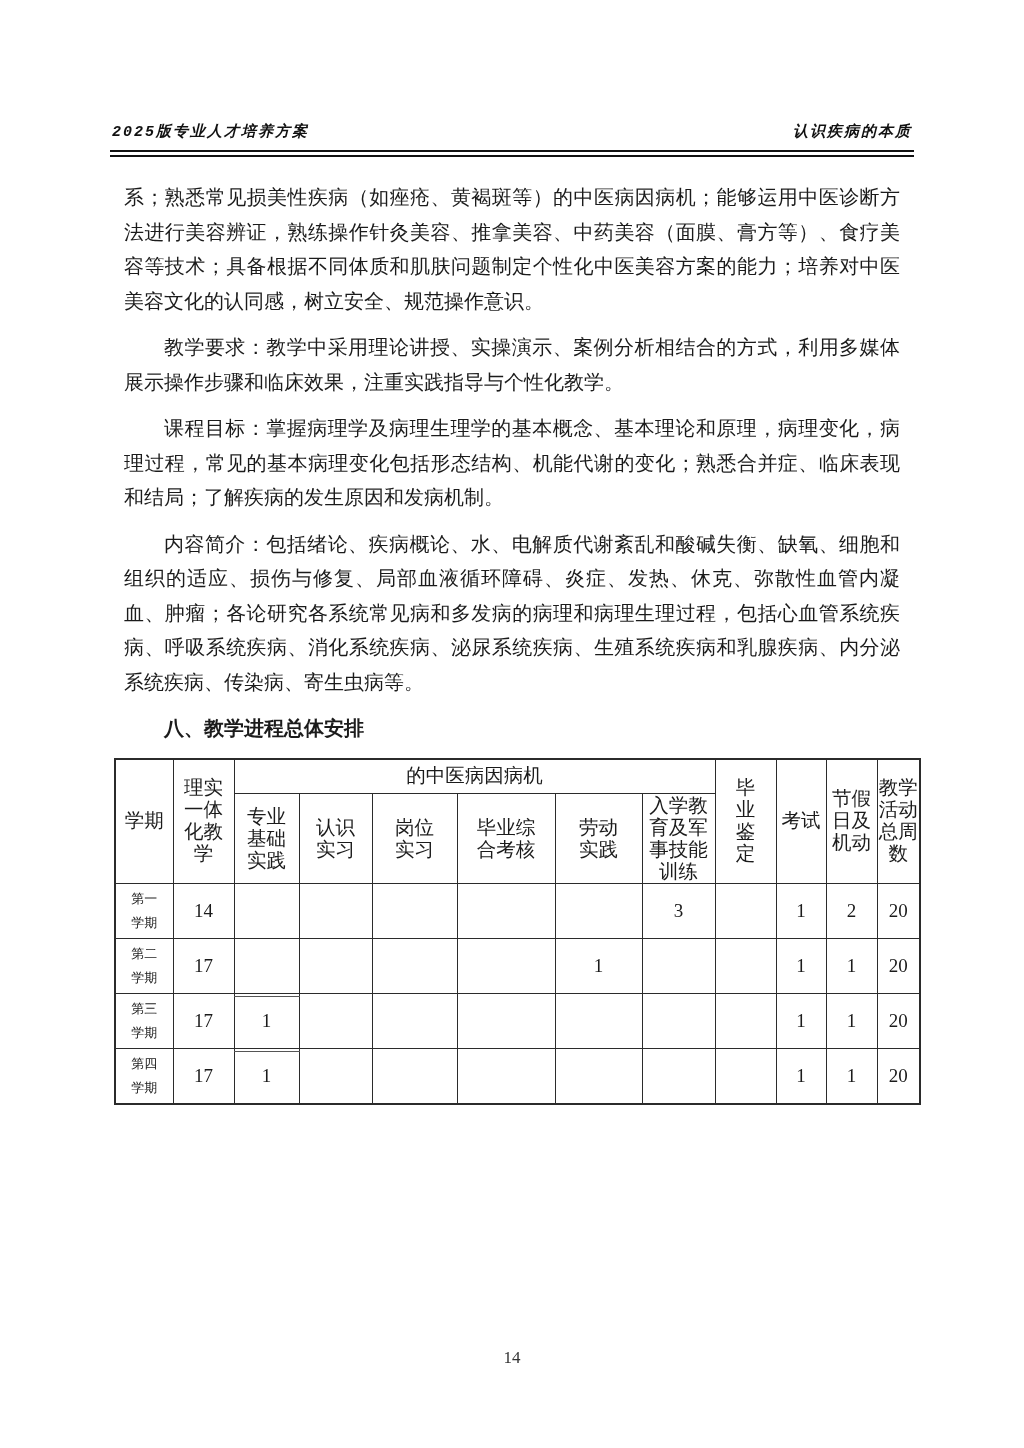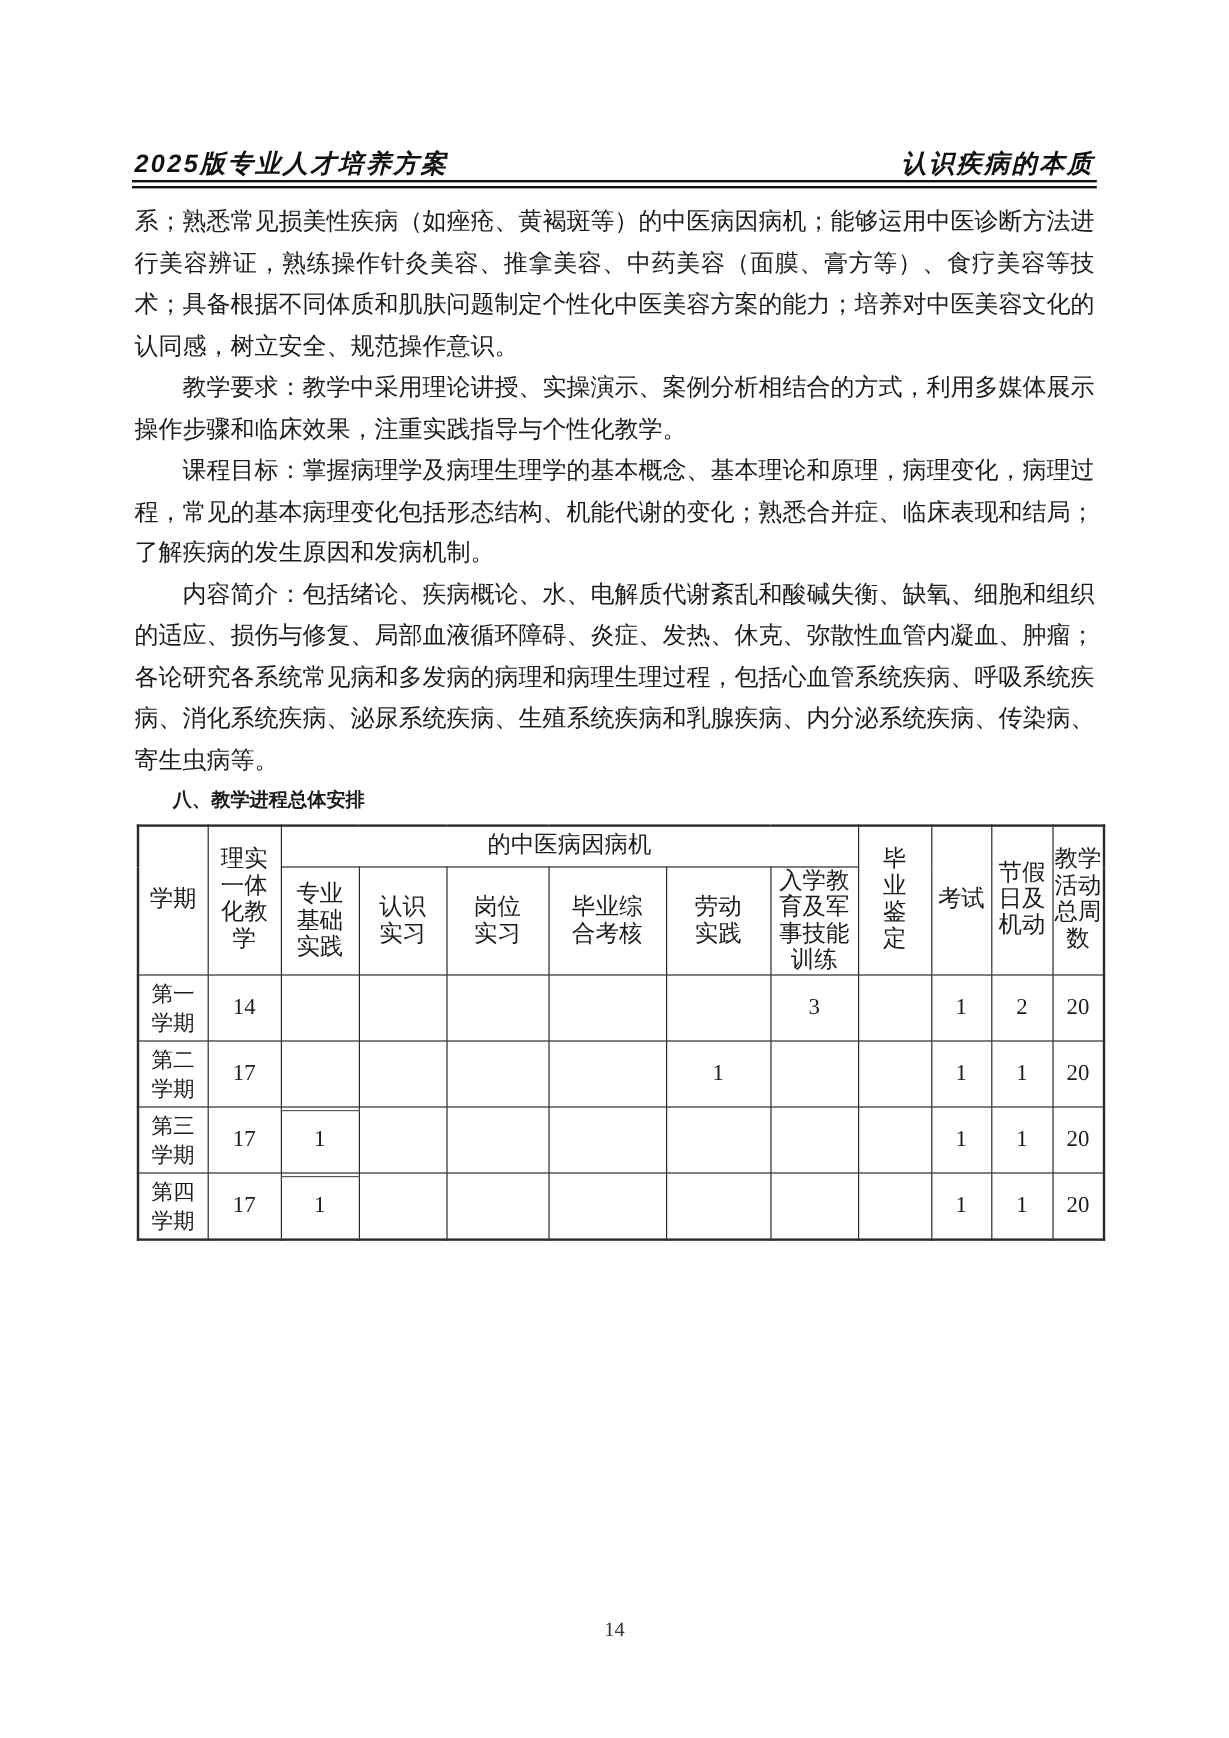--- a/index.html
+++ b/index.html
@@ -8,61 +8,61 @@
     width:1024px;height:1448px;
     background:#ffffff;
     font-family:"Liberation Serif","DejaVu Serif",serif;
     color:#1b1b1b;
     overflow:hidden;
   }
   
   .page-header{
     position:absolute;top:122px;left:112px;right:112px;
     display:flex;justify-content:space-between;align-items:center;
-    font-family:Liberation Sans, sans-serif;
-    font-size:21px;font-weight:bold;font-style:italic;
+    font-family:Liberation Mono, monospace;
+    font-size:15px;font-weight:bold;font-style:italic;
     letter-spacing:2px;color:#111;
   }
   .header-rule{
     position:absolute;top:150px;left:110px;right:110px;
     height:3px;
     border-top:2.5px solid #111;
     border-bottom:2px solid #111;
   }
   
   .content{
     position:absolute;top:168px;left:112px;width:800px;
     font-size:20px;line-height:34.5px;
     text-align:justify;
   }
-  .content p{margin:0;}
+  .content p{margin:12px;}
   .content p.indent{text-indent:2em;}
   .section-heading{
     font-family:"Liberation Sans","DejaVu Sans",sans-serif;
-    font-weight:bold;font-size:16px;text-indent:2em;
+    font-weight:bold;font-size:20px;text-indent:2em;
   }
   
   table.schedule{
     border-collapse:collapse;table-layout:fixed;
     width:805px;margin-left:2px;margin-top:1px;
     border:2px solid #2b2b2b;
   }
   table.schedule th,table.schedule td{
     border:1px solid #2b2b2b;
     font-weight:normal;
     text-align:center;vertical-align:middle;
     white-space:pre-line;
     padding:0;
     position:relative;
   }
   table.schedule th{font-size:19.5px;line-height:22px;}
   tr.hrow1{height:35px;}
   tr.hrow2{height:90px;}
   tr.drow{height:55px;}
-  td.rowlabel{font-size:18px;line-height:24px;}
+  td.rowlabel{font-size:13px;line-height:24px;}
   td.val{font-size:19px;line-height:22px;}
   th.vert{line-height:27px;font-size:19.5px;}
   
   td.artline::before{
     content:"";position:absolute;left:-1px;right:-1px;top:2px;
     border-top:1.5px solid #555;
   }
   
   .page-number{
     position:absolute;top:1344px;left:0;right:0;

